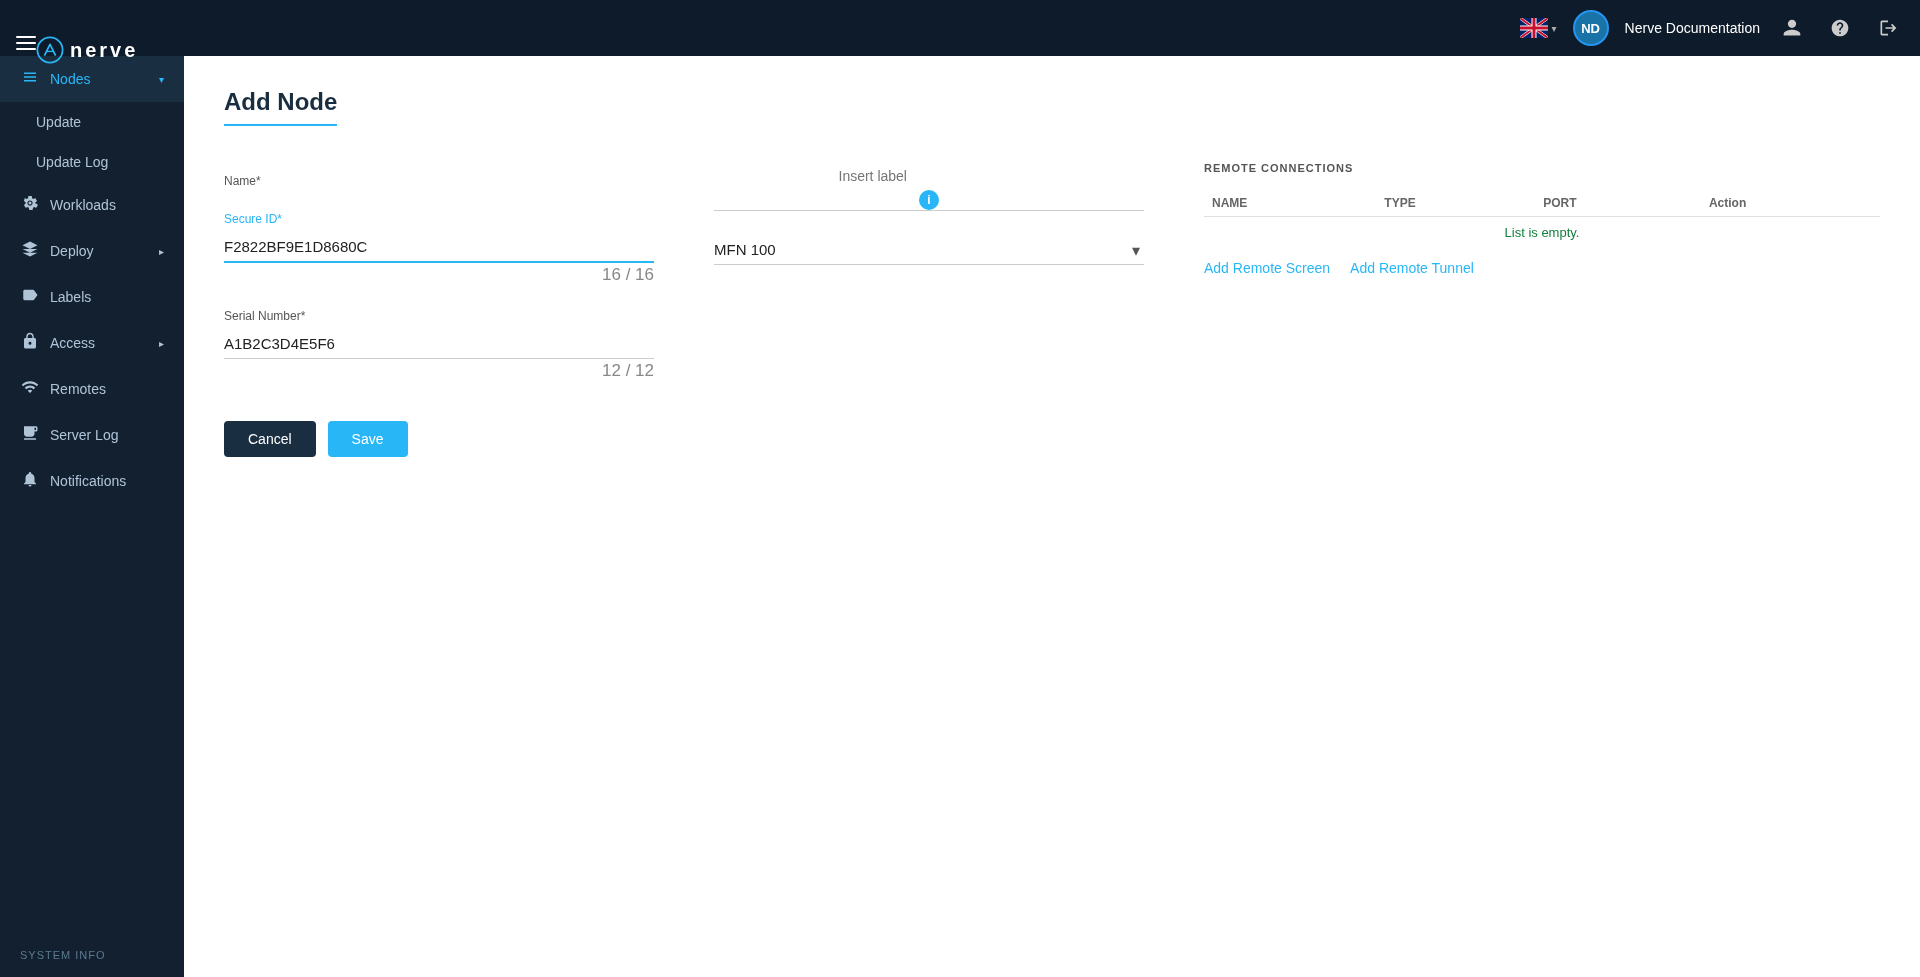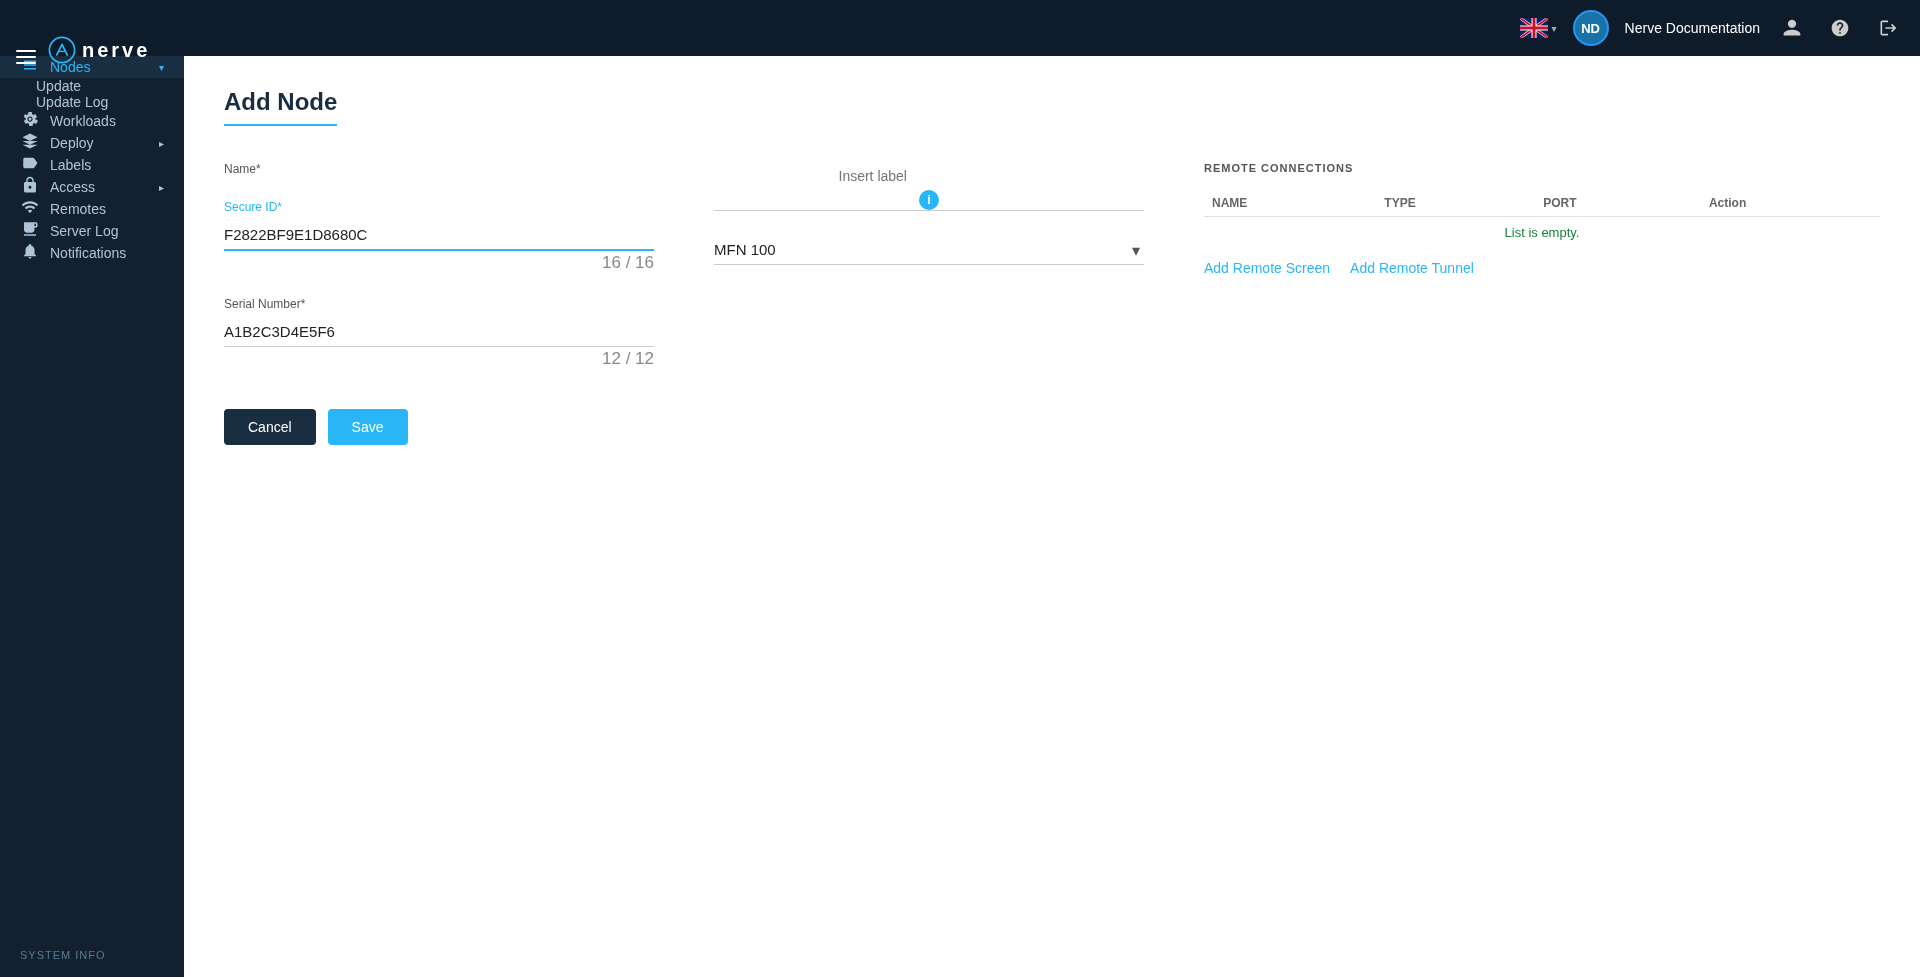--- a/index.html
+++ b/index.html
@@ -10,22 +10,21 @@
       background: #0d1b2a;
       height: 56px;
       display: flex;
       align-items: center;
       padding: 0 16px;
       flex-shrink: 0;
       z-index: 100;
     }
     .top-nav-left {
       display: flex;
-      align-items: flex-end;
-      gap: 12px;
+      align-items: flex-start;
       margin-top: 44px;
     }
     .hamburger {
       color: #fff;
       font-size: 18px;
       cursor: pointer;
       display: flex;
       flex-direction: column;
       gap: 4px;
     }
@@ -107,21 +106,21 @@
       background: #132030;
       flex-shrink: 0;
       display: flex;
       flex-direction: column;
       overflow-y: auto;
     }
     .sidebar-item {
       display: flex;
       align-items: center;
       gap: 10px;
-      padding: 0 20px;
+      padding: 12px 20px;
       color: #b0c4d8;
       cursor: pointer;
       font-size: 14px;
       font-weight: 400;
       position: relative;
     }
     .sidebar-item.active {
       color: #29b6f6;
       background: #1a2e42;
     }
@@ -186,20 +185,21 @@
     .form-group {
       margin-bottom: 24px;
       position: relative;
     }
 
     .form-label {
       font-size: 12px;
       color: #555;
       margin-bottom: 6px;
       display: block;
+      margin-top: 12px;
     }
     .form-label.active-label {
       color: #29b6f6;
     }
 
     .form-input {
       width: 100%;
       border: none;
       border-bottom: 1px solid #ccc;
       padding: 6px 0;

